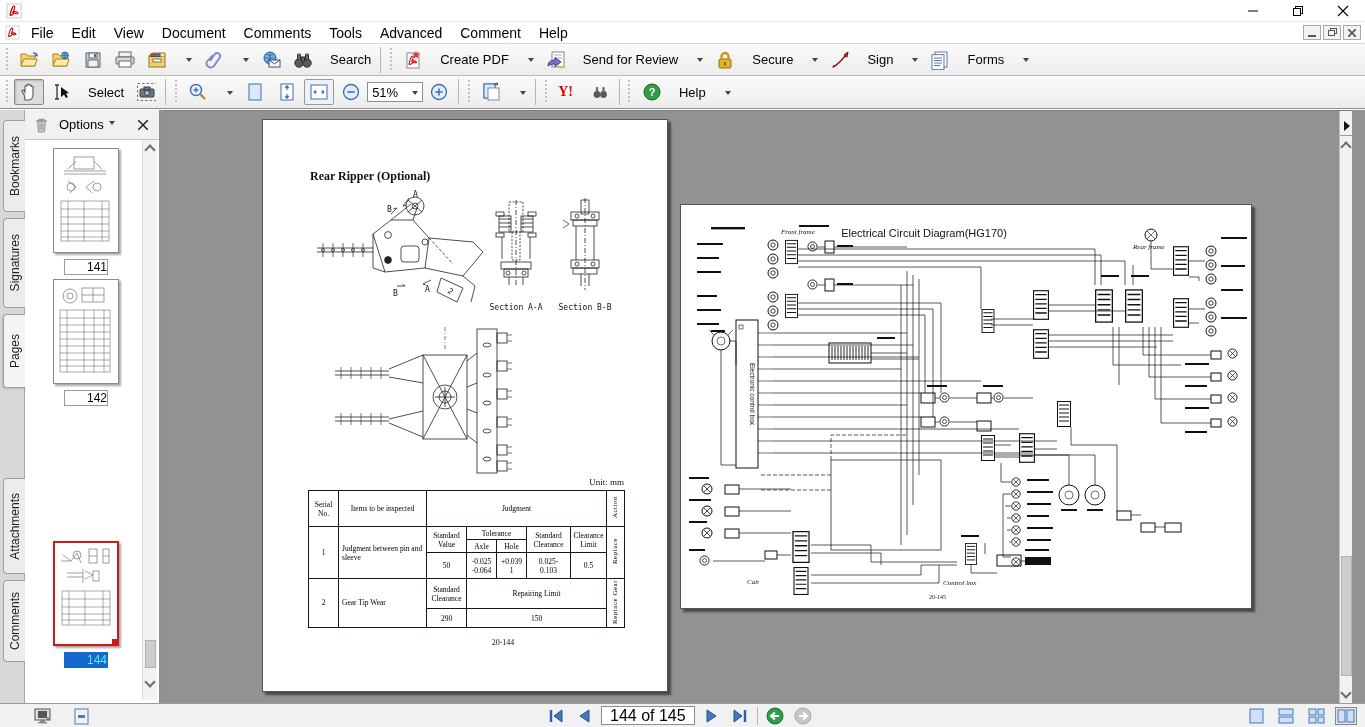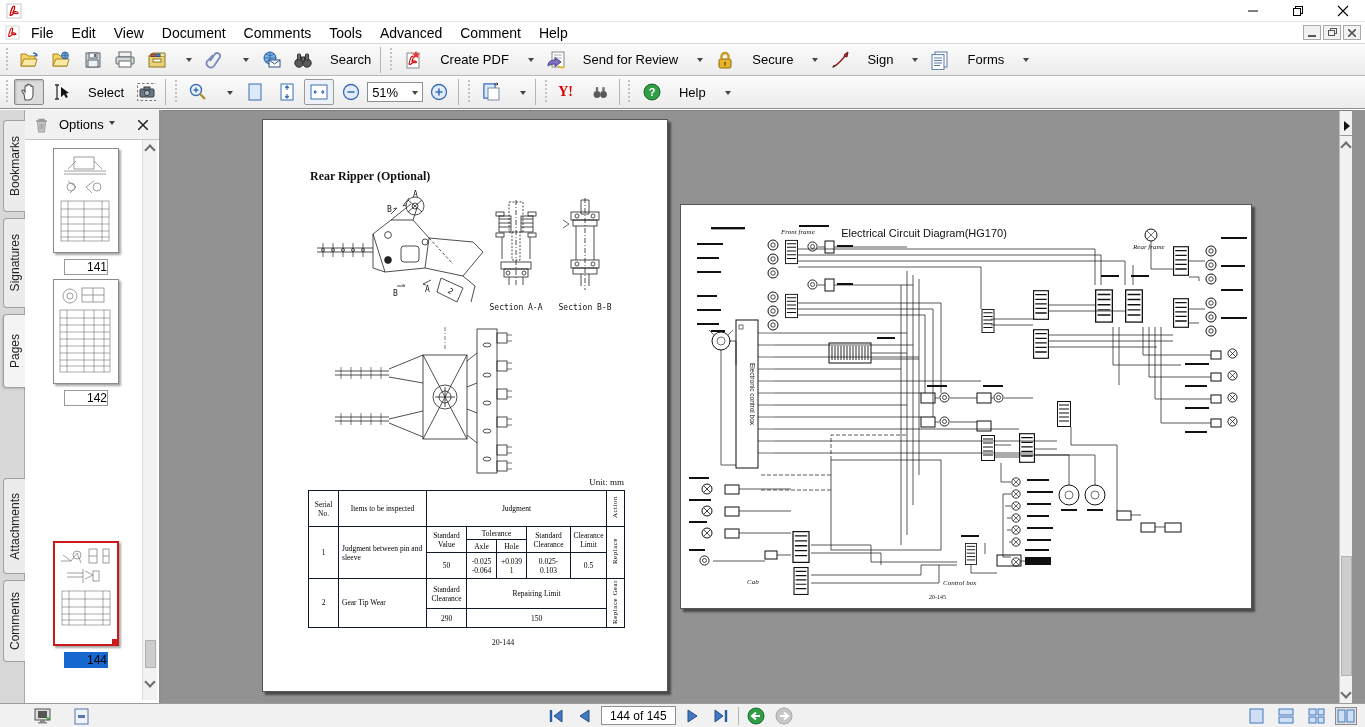--- a/index.html
+++ b/index.html
@@ -46,21 +46,21 @@
   
   .panel { position:absolute; left:25px; top:0; width:136px; height:593px; background:#fff; border-right:2px solid #8f8f8f; }
   .panel-head { position:absolute; left:0; top:0; width:100%; height:30px; background:#f1f1f1; border-bottom:1px solid #c4c4c4; display:flex; align-items:center; padding:0 6px; gap:8px; }
   .panel-head .opts { display:flex; align-items:flex-start; font-size:13px; gap:3px; }
   .thumbwrap { position:absolute; left:0; top:30px; width:118px; height:563px; overflow:hidden; }
   .thumb { position:absolute; left:28px; width:66px; }
   .tpage { width:66px; height:105px; background:#fff; border:1px solid #8a8a8a; box-shadow:2px 2px 2px rgba(0,0,0,.35); position:relative; }
   .thumb.sel .tpage { border:2px solid #cc1a1a; }
   .thumb.sel .tpage::after { content:""; position:absolute; right:-2px; bottom:-2px; width:7px; height:7px; background:#cc1a1a; }
   .tlabel { margin:6px auto 0; width:44px; height:16px; border:1px solid #9a9a9a; background:#fff; font-size:12px; text-align:right; line-height:15px; }
-  .thumb.sel .tlabel { background:#1667cf; border-color:#1667cf; color:#000000; }
+  .thumb.sel .tlabel { background:#1667cf; border-color:#1667cf; color:#5eead4; }
   .vscroll { position:absolute; top:30px; right:2px; width:15px; height:560px; background:#f2f2f2; border-left:1px solid #ddd; }
   .chev { position:absolute; left:3px; width:8px; height:8px; border-left:2px solid #6d6d6d; border-top:2px solid #6d6d6d; }
   .chev.up { transform:rotate(45deg); }
   .chev.down { transform:rotate(225deg); }
   .sthumb { position:absolute; left:2px; width:11px; background:#cdcdcd; border:1px solid #b2b2b2; }
 
   
   .docarea { position:absolute; left:163px; top:0; width:1189px; height:593px; background:#929292; border-top:1px solid #7d7d7d; }
   .page { position:absolute; background:#fff; border:1px solid #555; box-shadow:3px 3px 2px rgba(0,0,0,.5); }
   #page144 { left:99px; top:8px; width:406px; height:573px; }
@@ -84,21 +84,21 @@
   
   .ctitle { font-family:"Liberation Sans",sans-serif; font-size:11px; }
   .ital { font-family:"Liberation Serif",serif; font-style:italic; font-size:7px; }
   .cfoot { font-family:"Liberation Serif",serif; font-size:6px; }
 
   
   .statusbar { position:absolute; left:0; top:703px; width:1365px; height:24px; background:#f1f1f1; border-top:1px solid #9c9c9c; }
   .sb-ico { position:absolute; top:3px; width:18px; height:18px; display:flex; align-items:center; justify-content:center; }
   .navgrp { position:absolute; left:545px; top:2px; display:flex; align-items:center; gap:6px; }
   .navbtn { width:22px; height:18px; display:flex; align-items:center; justify-content:center; }
-  .pageind { border:1px solid #8e8e8e; background:#fff; height:19px; min-width:74px; padding:0 8px; font-size:12px; display:flex; align-items:center; justify-content:center; }
+  .pageind { border:1px solid #8e8e8e; background:#fff; height:19px; min-width:74px; padding:0 8px; font-size:16px; display:flex; align-items:center; justify-content:center; }
   .ssep { width:1px; height:18px; background:#b5b5b5; }
   .layoutgrp { position:absolute; right:8px; top:3px; display:flex; gap:8px; align-items:center; }
   .laybtn { width:22px; height:18px; display:flex; align-items:center; justify-content:center; border:1px solid transparent; }
   .laybtn.pressed { border:1px solid #8a8a8a; background:#e2e2e2; }
 </style>
 </head>
 <body>
 
 <div id="app">
 

